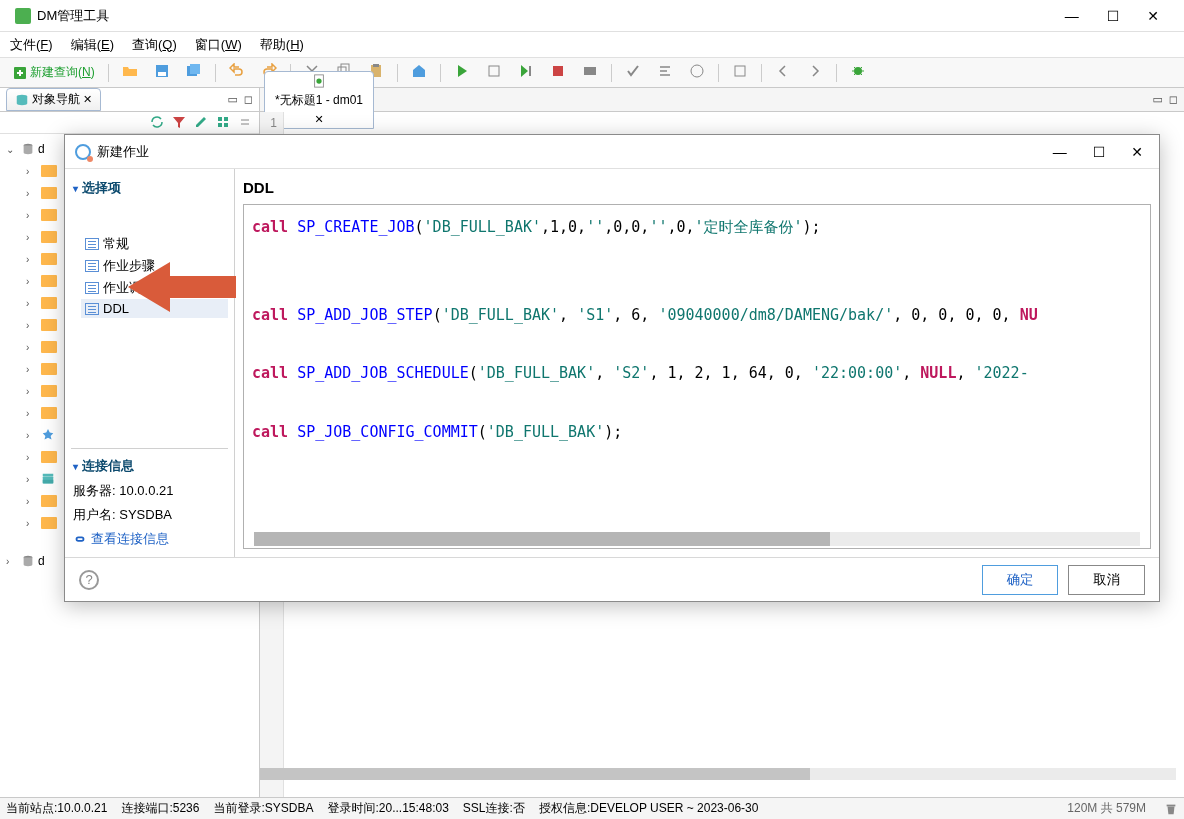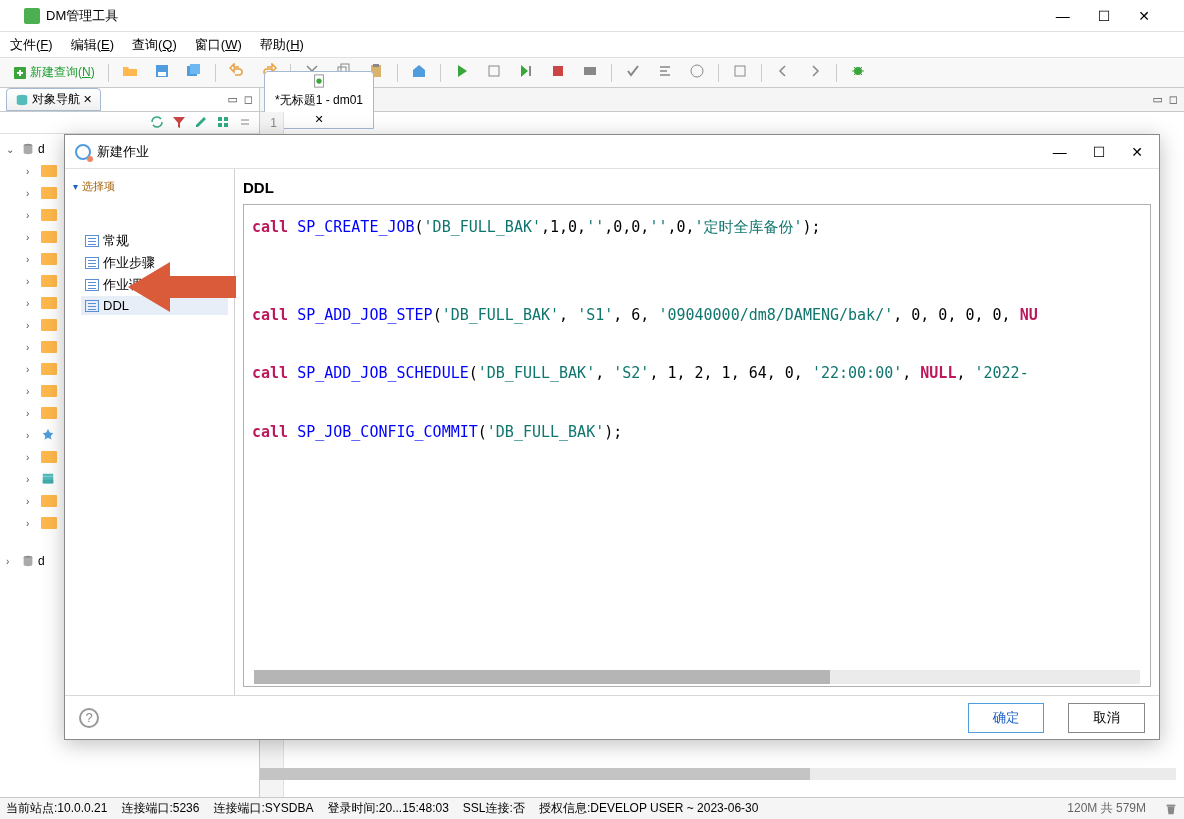--- a/index.html
+++ b/index.html
@@ -1,17 +1,17 @@
 <!DOCTYPE html>
 <html><head>
 <meta charset="utf-8">
 <style>
 * { box-sizing: border-box; margin: 0; padding: 0; }
 body { font-family: "Microsoft YaHei", Arial, sans-serif; font-size: 13px; background: #fff; color: #000; overflow: hidden; width: 1184px; height: 819px; position: relative; }
-.title-bar { height: 32px; display: flex; align-items: center; padding: 0 24px; border-bottom: 1px solid #e0e0e0; }
+.title-bar { height: 32px; display: flex; align-items: center; padding: 0 15px; border-bottom: 1px solid #e0e0e0; }
 .title-bar .icn { width: 16px; height: 16px; background: #4caf50; margin-right: 6px; border-radius: 2px; }
 .title-bar .spacer { flex: 1; }
 .win-ctrl { display: flex; gap: 28px; padding-right: 10px; }
 .win-ctrl span { cursor: pointer; font-size: 14px; }
 .menu-bar { height: 26px; display: flex; align-items: center; padding: 0 10px; gap: 18px; border-bottom: 1px solid #e0e0e0; }
 .menu-bar span { cursor: pointer; }
 .toolbar { height: 30px; display: flex; align-items: center; padding: 0 6px; gap: 4px; border-bottom: 1px solid #c9c9c9; background: #f8f8f8; }
 .toolbar .btn { padding: 2px 6px; border-radius: 2px; cursor: pointer; font-size: 12px; }
 .toolbar .sep { width: 1px; height: 18px; background: #ccc; margin: 0 3px; }
 .toolbar .grn { color: #1b9e2e; display: flex; align-items: center; gap: 2px; }
@@ -36,30 +36,30 @@
 .editor-tabs .tab-icons { margin-left: auto; display: flex; gap: 6px; padding-right: 6px; font-size: 11px; color: #555; }
 .editor-body { flex: 1; display: flex; }
 .gutter { width: 24px; background: #f4f4f4; color: #888; text-align: right; padding: 4px 6px 0 0; font-size: 12px; border-right: 1px solid #e0e0e0; }
 .code-area { flex: 1; padding: 4px; font-family: Consolas, monospace; font-size: 13px; }
 .bottom-strip { position: absolute; bottom: 38px; left: 260px; right: 8px; height: 14px; display: flex; align-items: center; }
 .scrollbar-h { height: 12px; background: #ebebeb; flex: 1; position: relative; }
 .scrollbar-h .thumb { position: absolute; left: 0; width: 60%; height: 100%; background: #c4c4c4; }
 .status-bar { position: absolute; bottom: 0; left: 0; right: 0; height: 22px; background: #f5f5f5; border-top: 1px solid #c9c9c9; display: flex; align-items: center; padding: 0 6px; font-size: 12px; gap: 14px; }
 .status-bar .sright { margin-left: auto; color: #666; }
 
-.dialog { position: absolute; left: 64px; top: 134px; width: 1096px; height: 606px; background: #fff; border: 1px solid #8a8a8a; box-shadow: 0 4px 20px rgba(0,0,0,0.25); display: flex; flex-direction: column; }
+.dialog { position: absolute; left: 64px; top: 134px; width: 1096px; height: 468px; background: #fff; border: 1px solid #8a8a8a; box-shadow: 0 4px 20px rgba(0,0,0,0.25); display: flex; flex-direction: column; }
 .dlg-title { height: 34px; display: flex; align-items: center; padding: 0 10px; border-bottom: 1px solid #e0e0e0; }
 .dlg-title .dicn { width: 16px; height: 16px; margin-right: 6px; position: relative; }
 .dlg-title .dicn::before { content: ""; position: absolute; width: 12px; height: 12px; border: 2px solid #4f9dde; border-radius: 50%; }
 .dlg-title .dicn::after { content: ""; position: absolute; width: 6px; height: 6px; background: #e86; border-radius: 50%; right: -2px; bottom: -2px; }
 .dlg-title .spacer { flex: 1; }
 .dlg-win { display: flex; gap: 26px; padding-right: 6px; font-size: 14px; }
 .dlg-body { flex: 1; display: flex; }
 .dlg-left { width: 170px; border-right: 1px solid #d0d0d0; padding: 6px; display: flex; flex-direction: column; }
-.section-hdr { color: #a16207; font-size: 11px; padding: 4px 2px; display: flex; align-items: center; gap: 4px; }
+.section-hdr { color: #0c4a6e; font-size: 13px; padding: 4px 2px; display: flex; align-items: center; gap: 4px; font-weight: bold; }
 .section-hdr::before { content: "▾"; font-size: 10px; color: #1f62c5; }
 .opt-list { padding: 4px 0 4px 10px; margin-top: 28px; }
 .opt { display: flex; align-items: center; gap: 4px; padding: 2px 4px; cursor: pointer; }
 .opt .oic { width: 14px; height: 12px; border: 1px solid #5a8fd6; display: inline-block; position: relative; }
 .opt .oic::before { content: ""; position: absolute; left: 2px; right: 2px; top: 2px; height: 1px; background: #5a8fd6; box-shadow: 0 3px 0 #5a8fd6, 0 6px 0 #5a8fd6; }
 .opt.selected { background: #e8eef7; }
 .arrow-callout { position: absolute; left: 128px; top: 258px; width: 108px; height: 58px; z-index: 50; pointer-events: none; }
 .conn-box { margin-top: auto; border-top: 1px solid #d0d0d0; padding-top: 4px; }
 .conn-row { padding: 3px 2px; font-size: 13px; }
 .conn-lnk { color: #1f62c5; display: flex; align-items: center; gap: 4px; cursor: pointer; }
@@ -69,21 +69,21 @@
 .sql-box .kw { color: #be185d; font-weight: bold; }
 .sql-box .id { color: #0000ff; }
 .sql-box .str { color: #0f766e; }
 .sql-scroll { position: absolute; left: 10px; right: 10px; bottom: 2px; height: 14px; background: #ebebeb; }
 .sql-scroll .th { position: absolute; left: 0; width: 65%; height: 100%; background: #b5b5b5; }
 .dlg-btn-row { display: flex; justify-content: flex-end; padding: 8px 4px; gap: 8px; }
 .btn-save { border: 1px solid #999; padding: 4px 14px; background: #f5f5f5; cursor: pointer; }
 .dlg-footer { height: 44px; border-top: 1px solid #d8d8d8; display: flex; align-items: center; padding: 0 14px; }
 .help-ic { width: 20px; height: 20px; border: 2px solid #999; border-radius: 50%; display: flex; align-items: center; justify-content: center; color: #888; font-size: 13px; cursor: pointer; }
 .dlg-footer .sp { flex: 1; }
-.dlg-btn { border: 1px solid #888; padding: 5px 24px; background: #fff; cursor: pointer; margin-left: 24px; }
+.dlg-btn { border: 1px solid #888; padding: 5px 24px; background: #fff; cursor: pointer; margin-left: 10px; }
 .dlg-btn.primary { border: 1px solid #4f9dde; color: #1f62c5; }
 .u { text-decoration: underline; }
 </style>
 </head>
 <body>
 
 <div class="title-bar">
   <span class="icn"></span>
   <span>DM管理工具</span>
   <span class="spacer"></span>
@@ -347,21 +347,21 @@
 
 <div class="bottom-strip">
   <div class="scrollbar-h">
       <div class="thumb"></div>
     </div>
 </div>
 
 <div class="status-bar">
   <span>当前站点:10.0.0.21</span>
   <span>连接端口:5236</span>
-  <span>连接端口:SYSDBA</span>
+  <span>当前登录:SYSDBA</span>
   <span>登录时间:20...15:48:03</span>
   <span>SSL连接:否</span>
   <span>授权信息:DEVELOP USER ~ 2023-06-30</span>
   <span class="sright">120M 共 579M</span>
   <svg width="14" height="14" viewBox="0 0 16 16" style="margin-left:4px">
       <path d="M4 5h8l-1 9H5z" fill="#888"></path>
       <rect x="3" y="3" width="10" height="2" fill="#888"></rect>
     </svg>
 </div>
 
@@ -390,20 +390,31 @@
           </div>
         <div class="opt">
             <span class="oic"></span>
             <span>作业调度</span>
           </div>
         <div class="opt selected">
             <span class="oic"></span>
             <span>DDL</span>
           </div>
       </div>
+      <div class="conn-box">
+        <div class="section-hdr">连接信息</div>
+        <div class="conn-row"><span>服务器:</span> <span>10.0.0.21</span></div>
+        <div class="conn-row"><span>用户名:</span> <span>SYSDBA</span></div>
+        <div class="conn-row conn-lnk">
+          <svg width="14" height="14" viewBox="0 0 16 16">
+              <path d="M3 8a3 3 0 013-3h2v2H6a1 1 0 000 2h2v2H6a3 3 0 01-3-3zm7-3h-2v2h2a1 1 0 010 2h-2v2h2a3 3 0 000-6z" fill="#1f62c5"></path>
+            </svg>
+          <span>查看连接信息</span>
+        </div>
+      </div>
     </div>
     <div class="dlg-right">
       <h3>DDL</h3>
       <div class="sql-box">
         <div><span class="kw">call</span> <span class="id">SP_CREATE_JOB</span>(<span class="str">'DB_FULL_BAK'</span><span>,1,0,</span><span class="str">''</span><span>,0,0,</span><span class="str">''</span><span>,0,</span><span class="str">'定时全库备份'</span><span>);</span></div>
         <div>&nbsp;</div>
         <div>&nbsp;</div>
         <div><span class="kw">call</span> <span class="id">SP_ADD_JOB_STEP</span>(<span class="str">'DB_FULL_BAK'</span><span>, </span><span class="str">'S1'</span><span>, 6, </span><span class="str">'09040000/dm8/DAMENG/bak/'</span><span>, 0, 0, 0, 0, </span><span class="kw">NU</span></div>
         <div>&nbsp;</div>
         <div><span class="kw">call</span> <span class="id">SP_ADD_JOB_SCHEDULE</span>(<span class="str">'DB_FULL_BAK'</span><span>, </span><span class="str">'S2'</span><span>, 1, 2, 1, 64, 0, </span><span class="str">'22:00:00'</span><span>, </span><span class="kw">NULL</span><span>, </span><span class="str">'2022-</span></div>

